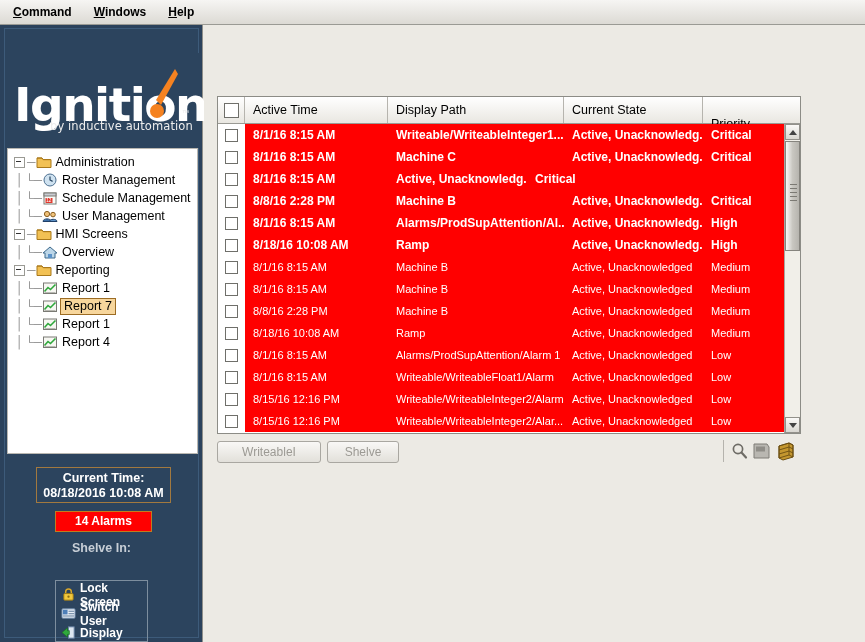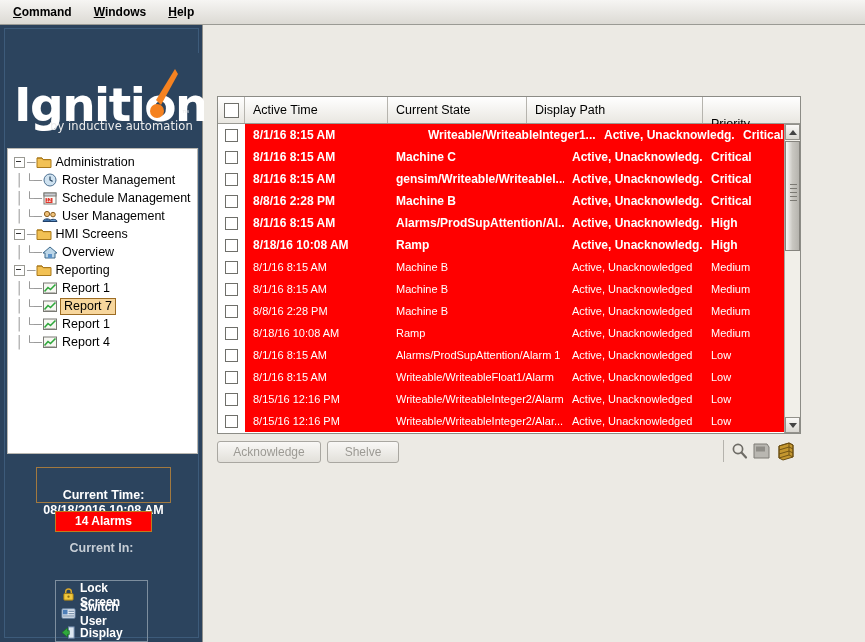--- a/index.html
+++ b/index.html
@@ -84,21 +84,21 @@
     background:#F7D69C;border:1px solid #9C6C24;padding:0 3px;margin-left:1px;
     line-height:15px;
   }
   .ticon{width:16px;height:14px;flex:0 0 auto;margin-right:1px;position:relative;}
 
   
   .timebox{
     position:absolute;left:36px;top:442px;width:135px;height:36px;
     border:1px solid #A2793F;box-sizing:border-box;
     color:#ffffff;text-align:center;font-size:12.5px;font-weight:bold;
-    padding-top:20px;line-height:15px;
+    padding-top:3px;line-height:15px;
   }
   .alarmbtn{
     position:absolute;left:55px;top:486px;width:97px;height:21px;
     background:#FF0000;border:1px solid #C07D1F;box-sizing:border-box;
     color:#ffffff;font-size:12px;font-weight:bold;text-align:center;
     line-height:19px;cursor:pointer;
   }
   .loggedin{
     position:absolute;left:0;top:515px;width:203px;text-align:center;
     color:#C7CED6;font-size:12.5px;font-weight:bold;line-height:16px;
@@ -345,21 +345,21 @@
     </div>
 
     <div class="timebox">
       <div>Current Time:</div>
       <div>08/18/2016 10:08 AM</div>
     </div>
 
     <div class="alarmbtn">14 Alarms</div>
 
     <div class="loggedin">
-      <div>Current In:</div>
+      <div>Shelve In:</div>
     </div>
 
     <div class="userbox">
       <div class="uitem">
         <svg class="uicon" viewBox="0 0 16 16">
           <path d="M5 7 V5 a3 3 0 0 1 6 0 V7" fill="none" stroke="#D8A72A" stroke-width="1.6"></path>
           <rect x="3" y="7" width="10" height="7" rx="1" fill="#F2C83C" stroke="#9B7815"></rect>
           <circle cx="8" cy="10.3" r="1.2" fill="#8a6a10"></circle>
         </svg>
         <span>Lock Screen</span>
@@ -385,49 +385,48 @@
   </div>
 
   <div class="main">
 
     <div class="tablewrap">
       <div class="thead" id="thead">
           <div class="th cb" style="width: 27px; flex: 0 0 27px;">
             <span class="hdr-cb"></span>
           </div>
           <div class="th" style="width: 143px; flex: 0 0 143px;">Active Time</div>
+          <div class="th" style="width: 176px; flex: 0 0 176px;">Display Path</div>
           <div class="th" style="width: 139px; flex: 0 0 139px;">Current State</div>
-          <div class="th" style="width: 176px; flex: 0 0 176px;">Display Path</div>
           <div class="th last" style="width: 83px; flex: 0 0 83px;">Priority</div>
         </div>
       <div class="tbody" id="tbody">
           <div class="trow-d bold">
             <div class="td cb" style="width: 27px; flex: 0 0 27px;">
               <span class="cbx"></span>
             </div>
             <div class="td" style="width: 143px; flex: 0 0 143px;">8/1/16 8:15 AM</div>
-            <div class="td" style="width: 176px; flex: 0 0 176px; margin-left: 32px;">Writeable/WriteableInteger1...</div>
+            <div class="td" style="width: 176px; flex: 0 0 176px;">Writeable/WriteableInteger1...</div>
             <div class="td" style="width: 139px; flex: 0 0 139px;">Active, Unacknowledg...</div>
             <div class="td" style="width: 83px; flex: 0 0 83px;">Critical</div>
           </div>
           <div class="trow-d bold">
             <div class="td cb" style="width: 27px; flex: 0 0 27px;">
               <span class="cbx"></span>
             </div>
             <div class="td" style="width: 143px; flex: 0 0 143px;">8/1/16 8:15 AM</div>
             <div class="td" style="width: 176px; flex: 0 0 176px;">Machine C</div>
             <div class="td" style="width: 139px; flex: 0 0 139px;">Active, Unacknowledg...</div>
             <div class="td" style="width: 83px; flex: 0 0 83px;">Critical</div>
           </div>
           <div class="trow-d bold">
             <div class="td cb" style="width: 27px; flex: 0 0 27px;">
               <span class="cbx"></span>
             </div>
             <div class="td" style="width: 143px; flex: 0 0 143px;">8/1/16 8:15 AM</div>
-            <div class="td" style="width: 176px; flex: 0 0 176px;">gensim/Writeable/WriteableI...</div>
             <div class="td" style="width: 139px; flex: 0 0 139px;">Active, Unacknowledg...</div>
             <div class="td" style="width: 83px; flex: 0 0 83px;">Critical</div>
           </div>
           <div class="trow-d bold">
             <div class="td cb" style="width: 27px; flex: 0 0 27px;">
               <span class="cbx"></span>
             </div>
             <div class="td" style="width: 143px; flex: 0 0 143px;">8/8/16 2:28 PM</div>
             <div class="td" style="width: 176px; flex: 0 0 176px;">Machine B</div>
             <div class="td" style="width: 139px; flex: 0 0 139px;">Active, Unacknowledg...</div>
@@ -537,21 +536,21 @@
           <span class="grip" style="top:58px"></span>
         </div>
         <div class="sbbtn bot">
             <span class="arw dn"></span>
           </div>
       </div>
     </div>
 
   </div>
 
-  <div class="btn" id="ackbtn">Acknowledge</div>
+  <div class="btn" id="ackbtn">WriteableI</div>
   <div class="btn" id="shvbtn">Shelve</div>
   <div class="toolsep"></div>
 
   <svg class="ticon-btn" style="left:730px" viewBox="0 0 19 20">
     <circle cx="8" cy="8" r="4.6" fill="none" stroke="#6E6C66" stroke-width="1.7"></circle>
     <path d="M11.5 11.6 L16 16.5" stroke="#6E6C66" stroke-width="2.2" stroke-linecap="round"></path>
   </svg>
   <svg class="ticon-btn" style="left:752px" viewBox="0 0 19 20">
     <path d="M2 3 L15 3 L17 6 L17 17 L2 17 Z" fill="#B9B7B1" stroke="#7E7C76"></path>
     <rect x="4" y="5.5" width="9" height="5" fill="#8F8D87"></rect>

